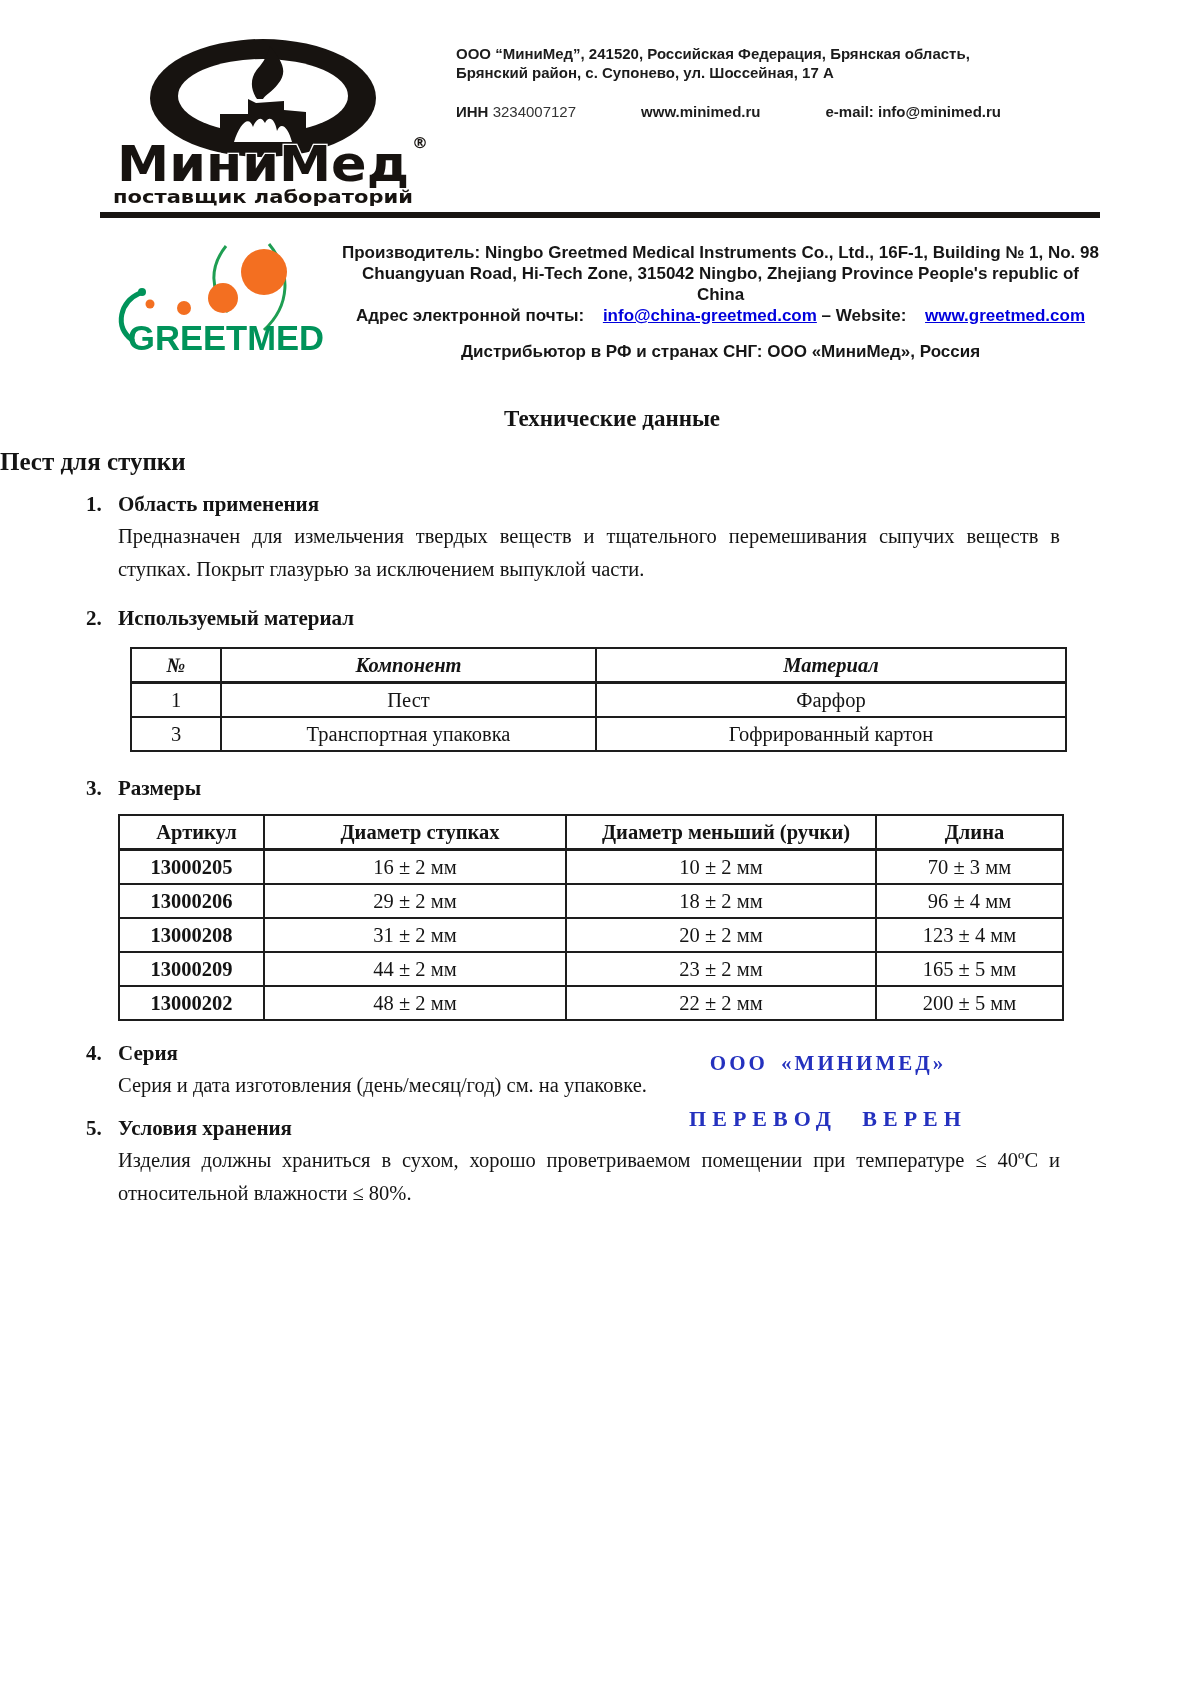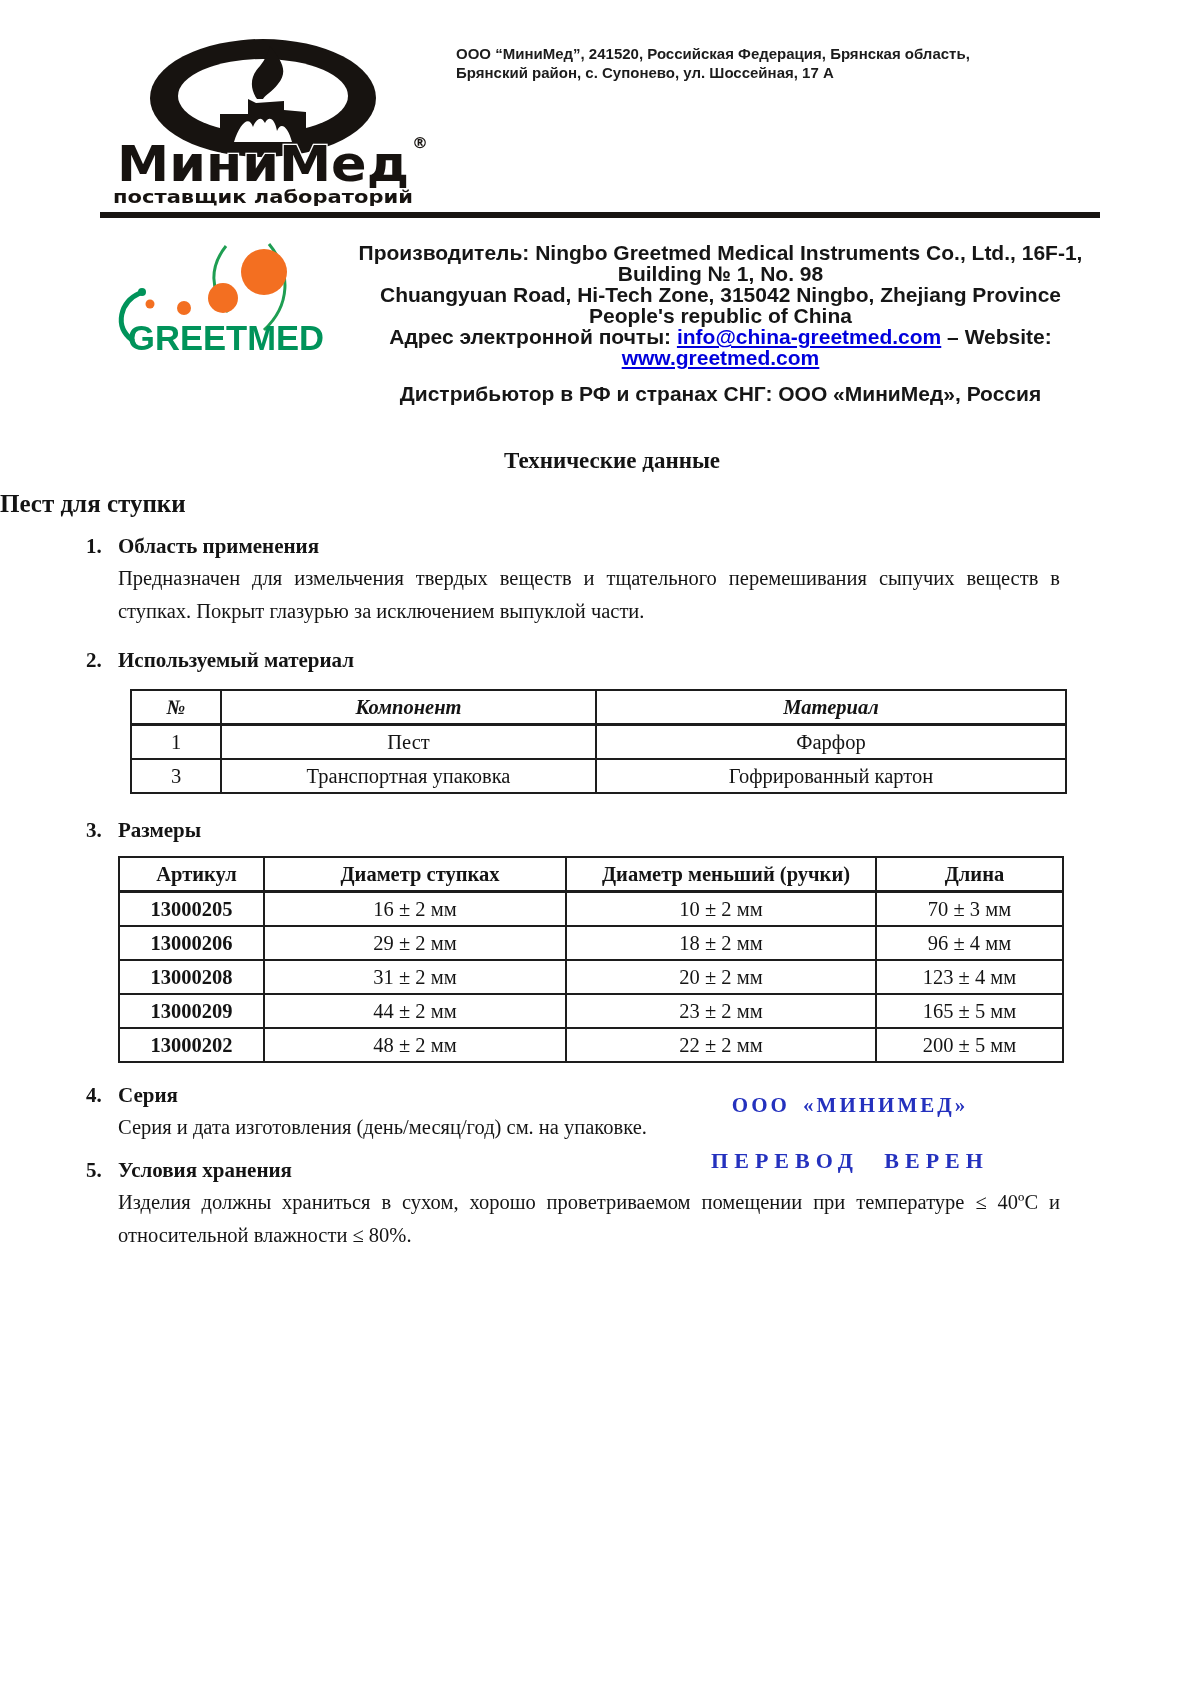--- a/index.html
+++ b/index.html
@@ -19,23 +19,23 @@
   .hi-group { margin-bottom:16px; }
   .hi-bottom { display:flex; justify-content:space-between; max-width:545px; margin-top:20px; }
   .inn-value { font-weight:normal; color:#333; }
   .rule { height:6px; background:#181512; margin:2px 100px 0 100px; }
   
   .manu { display:flex; padding:14px 100px 0 100px; }
   .greetmed-block { width:235px; flex:0 0 auto; padding-left:6px; }
   .manu-info {
     flex:1; text-align:center; padding-top:10px;
     font-family:"Liberation Sans", sans-serif; font-weight:bold;
-    font-size:21px; line-height:21px; color:#161616;
-  }
-  .link { text-decoration:underline; cursor:pointer; }
+    font-size:17px; line-height:21px; color:#161616;
+  }
+  .link { text-decoration:underline; cursor:pointer;margin-left:14px; }
   .distributor { margin-top:15px; }
   
   .doc-title   { text-align:center; font-weight:bold; font-size:23px; margin-top:44px;padding-left:24px; }
   .doc-subtitle{ text-align:left; font-weight:bold; font-size:25px; margin-top:16px; }
   .doc { padding:0 140px 0 86px; }
   .sec-head { display:flex; font-weight:bold; font-size:21px; }
   .sec-num  { width:32px; flex:0 0 auto; }
   .sec-body { margin:3px 0 0 32px; font-size:20.5px; line-height:33px; }
   .just { text-align:justify; }
   .mt16{margin-top:16px}.mt20{margin-top:20px}.mt24{margin-top:24px}.mt14{margin-top:14px}
@@ -43,21 +43,21 @@
   table { border-collapse:collapse; table-layout:fixed; }
   th,td { border:2px solid #1d1d1d; text-align:center; font-size:20.5px; height:32px; padding:0 6px; overflow:hidden; }
   .t1 { margin:16px 0 0 44px; width:935px; }
   .t1 th { font-style:italic; font-weight:bold; border-bottom-width:3px; }
   .t2 { margin:13px 0 0 32px; width:944px; }
   .t2 th { font-weight:bold; border-bottom-width:3px;padding-left:16px; }
   .t2 td.art { font-weight:bold; }
   
   .sec4-wrap { position:relative; }
   .stamp {
-    position:absolute; left:614px; top:12px; width:300px; text-align:center;
+    position:absolute; left:592px; top:12px; width:300px; text-align:center;
     font-weight:bold; color:#2431be; line-height:1;
   }
   .stamp-line1 { font-size:21px; letter-spacing:3px; word-spacing:5px; }
   .stamp-line2 { font-size:22px; letter-spacing:6px; word-spacing:14px; margin-top:34px; }
 </style>
 </head>
 <body>
 
 <div class="page">
 
@@ -71,20 +71,28 @@
         <path fill="#ffffff" d="M134 106 C 140 87 149 79 153 91 C 156 83 161 79 165 87 C 169 79 175 83 177 95 C 181 85 188 91 192 106 Z"></path>
         <text x="163" y="145" text-anchor="middle" font-family="DejaVu Sans, sans-serif" font-weight="bold" font-size="50" fill="#171310" stroke="#ffffff" stroke-width="2.5" paint-order="stroke" textLength="292" lengthAdjust="spacingAndGlyphs">МиниМед</text>
         <text x="312" y="112" font-family="DejaVu Sans, sans-serif" font-weight="bold" font-size="16" fill="#171310">®</text>
         <text x="163" y="167" text-anchor="middle" font-family="DejaVu Sans, sans-serif" font-weight="bold" font-size="17" fill="#171310" textLength="300" lengthAdjust="spacingAndGlyphs">поставщик лабораторий</text>
       </svg>
     </div>
     <div class="header-info">
       <div class="hi-group">
         <div>ООО “МиниМед”, 241520, Российская Федерация, Брянская область,</div>
         <div>Брянский район, с. Супонево, ул. Шоссейная, 17 А</div>
+      </div>
+      <div class="hi-bottom">
+        <div>
+          <span>ИНН</span>
+          <span class="inn-value">3234007127</span>
+        </div>
+        <div>www.minimed.ru</div>
+        <div>e-mail: info@minimed.ru</div>
       </div>
     </div>
   </div>
 
   <div class="rule"></div>
 
   <div class="manu">
     <div class="greetmed-block">
       <svg width="225" height="124" viewBox="0 0 225 124">
         <path d="M120 14 C 104 34 103 58 122 80" stroke="#1e9e52" stroke-width="3" fill="none"></path>

